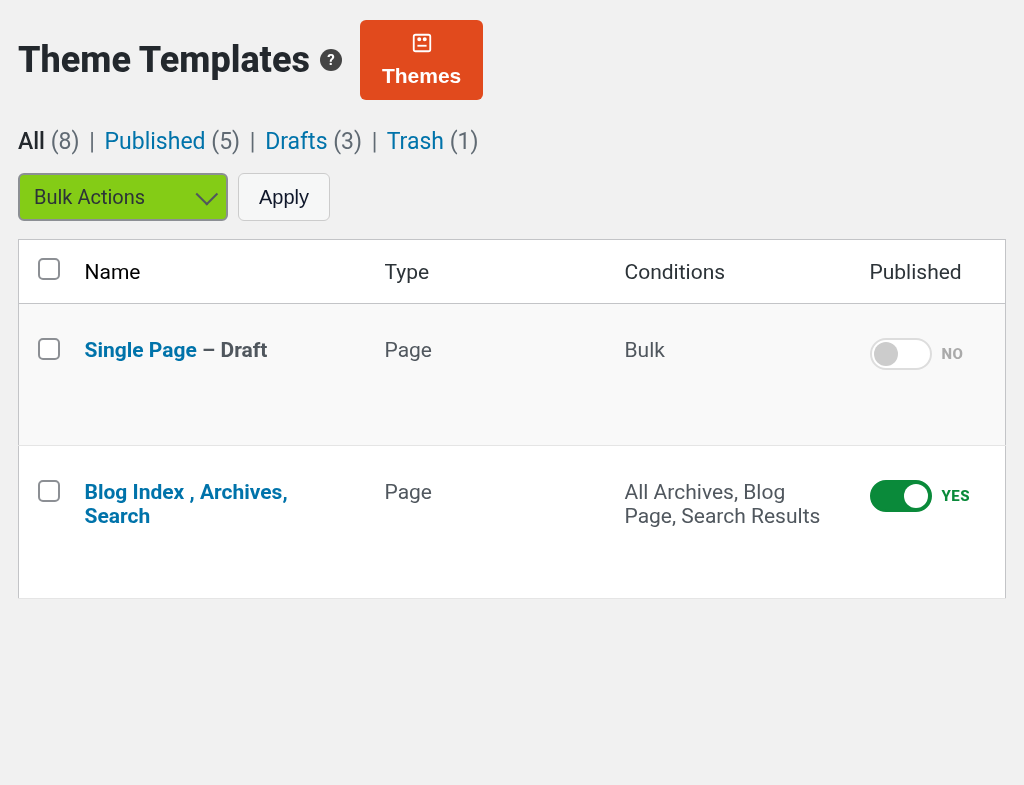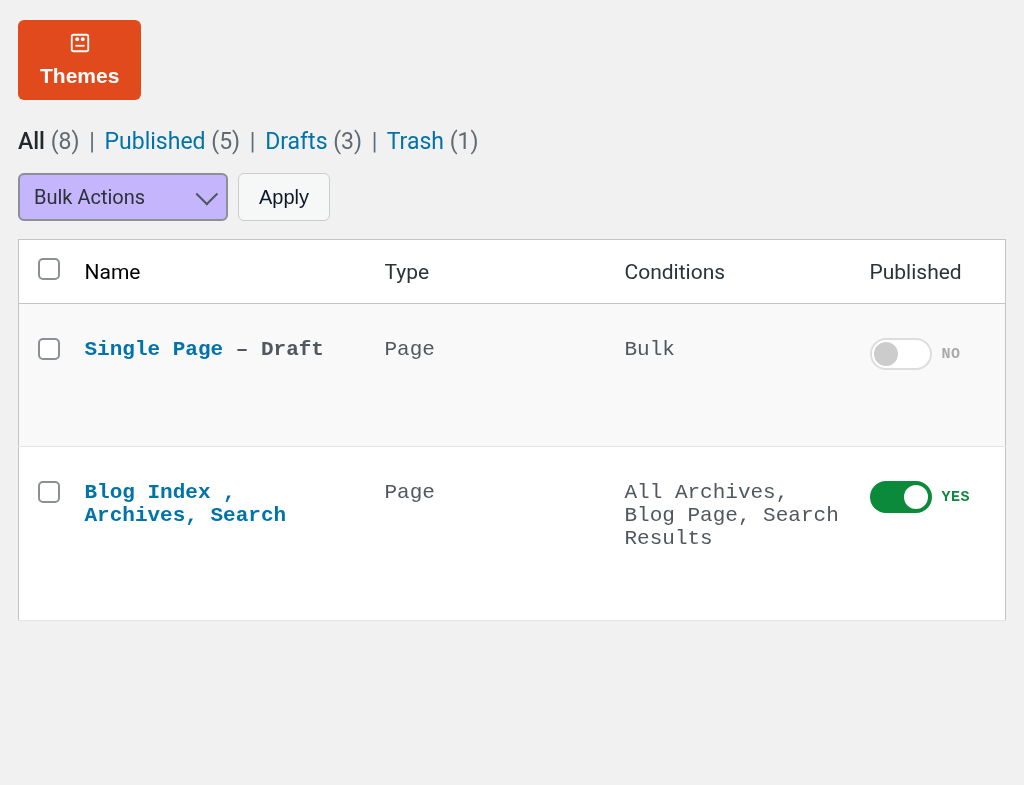--- a/index.html
+++ b/index.html
@@ -64,21 +64,21 @@
   .filters .sep { color: #606a73; margin: 0 4px; }
   .filters .count { color: #606a73; }
   .filters .active { color: #23282d; font-weight: 500; }
   .bulk-row {
     display: flex;
     gap: 10px;
     margin-bottom: 18px;
   }
   .select {
     position: relative;
-    background: #c4b5fd;
+    background: #84cc16;
     border: 2px solid #8c8f94;
     border-radius: 6px;
     height: 48px;
     padding: 0 46px 0 14px;
     font-size: 20px;
     display: flex;
     align-items: center;
     min-width: 210px;
     cursor: pointer;
     color: #2c3338;
@@ -117,21 +117,20 @@
     border-bottom: 1px solid #c3c4c7;
     background: #fff;
   }
   thead th.name a { color: #000000; text-decoration: none; }
   tbody td {
     padding: 34px 14px 70px 14px;
     vertical-align: top;
     font-size: 21px;
     color: #50575e;
     border-bottom: 1px solid #e5e5e5;
-    font-family: Liberation Mono, monospace;
   }
   tbody tr:nth-child(odd) td { background: #f9f9f9; }
   tbody tr:nth-child(even) td { background: #fff; }
   td.cb, th.cb { width: 52px; text-align:center; padding-left:16px; padding-right:8px;}
   .checkbox {
     width: 22px; height: 22px;
     border: 2px solid #8c8f94;
     border-radius: 5px;
     background: #fff;
     display: inline-block;
@@ -168,20 +167,24 @@
   }
   .toggle-label { font-weight: 800; font-size: 15px; letter-spacing: .5px;}
   .toggle-label.no { color: #aaa; }
   .toggle-label.yes { color: #0a8a3a; }
 </style>
 </head>
 <body>
 
 <div class="wrap">
   <div class="header-row">
+    <h1>
+      <span>Theme Templates</span>
+      <span class="help-icon">?</span>
+    </h1>
     <button class="btn">
       <svg width="22" height="22" viewBox="0 0 24 24" fill="none" stroke="#fff" stroke-width="2">
         <rect x="3" y="3" width="18" height="18" rx="2"></rect>
         <circle cx="9" cy="8" r="1.2" fill="#fff"></circle>
         <circle cx="15" cy="8" r="1.2" fill="#fff"></circle>
         <path d="M7 15 h10"></path>
       </svg>
       <span>Themes</span>
     </button>
   </div>

